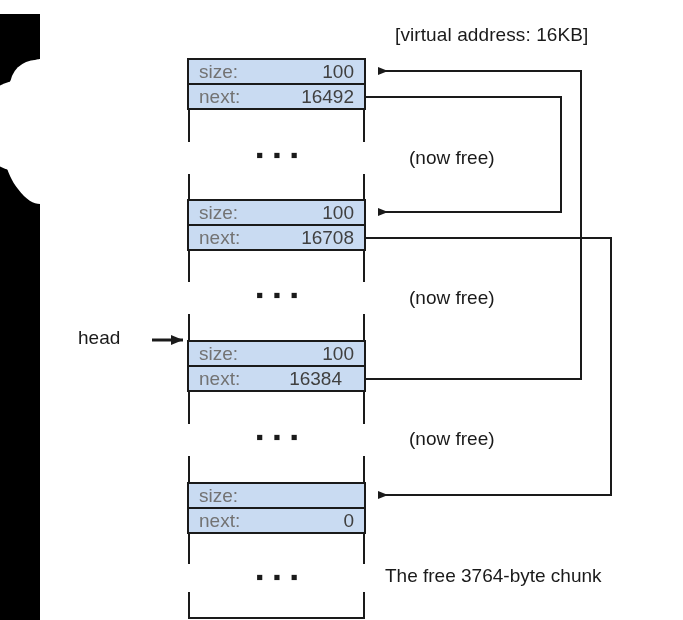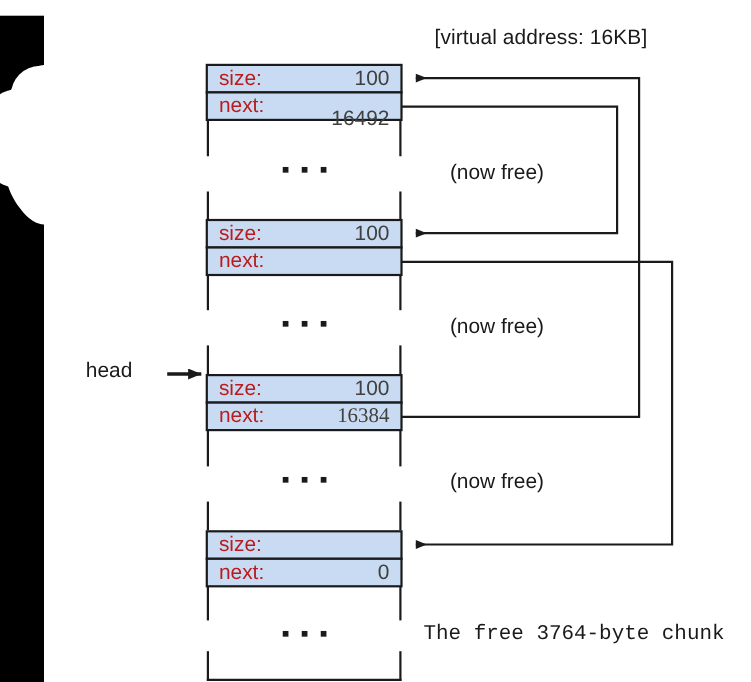--- a/index.html
+++ b/index.html
@@ -12,21 +12,21 @@
   }
   #stage{position:absolute;left:0;top:0;width:683px;height:514px;margin-top:14px;}
   #stage svg{position:absolute;left:0;top:0;}
 
   .txt{position:absolute;white-space:pre;color:#1a1a1a;}
   .title-text{font-size:19px;letter-spacing:.1px;}
   .nowfree-text{font-size:19px;}
   .head-text{font-size:19px;text-align:center;}
   .caption-text{font-size:19px;}
 
-  .cell-label{position:absolute;font-size:19px;color:#b91c1c;}
+  .cell-label{position:absolute;font-size:19px;color:#737373;}
   .cell-value{position:absolute;font-size:19px;color:#404040;text-align:right;}
 </style>
 </head>
 <body>
 
 <div id="stage">
 
   <svg width="683" height="620" viewBox="0 0 683 620">
 
     <g>
@@ -94,42 +94,43 @@
 
     <path d="M 365 224 L 611 224 L 611 481 L 378 481" fill="none" stroke="#1a1a1a" stroke-width="2" marker-end="url(#arrowLeft)"></path>
 
     <path d="M 152 326 L 183 326" fill="none" stroke="#1a1a1a" stroke-width="3" marker-end="url(#arrowRight)"></path>
   </svg>
 
   <div class="txt title-text" style="left:395px;top:10px;">[virtual address: 16KB]</div>
 
   <div class="txt head-text" style="left:78px;top:313px;">head</div>
 
-  <div class="txt caption-text" style="left:385px;top:551px;font-family:Liberation Mono, monospace;">The free 3764-byte chunk</div>
+  <div class="txt caption-text" style="left:385px;top:551px;">The free 3764-byte chunk</div>
 
   <div class="txt nowfree-text" style="left:409px;top:133px;">(now free)</div>
   <div class="txt nowfree-text" style="left:409px;top:273px;">(now free)</div>
   <div class="txt nowfree-text" style="left:409px;top:414px;">(now free)</div>
 
   <div class="txt" style="left:256px;top:129px;font-size:21px;font-weight:bold;letter-spacing:2px;">▪ ▪ ▪</div>
   <div class="txt" style="left:256px;top:269px;font-size:21px;font-weight:bold;letter-spacing:2px;">▪ ▪ ▪</div>
   <div class="txt" style="left:256px;top:411px;font-size:21px;font-weight:bold;letter-spacing:2px;">▪ ▪ ▪</div>
   <div class="txt" style="left:256px;top:551px;font-size:21px;font-weight:bold;letter-spacing:2px;">▪ ▪ ▪</div>
 
   <div class="cell-label" style="left:199px;top:47px;">size:</div>
   <div class="cell-value" style="left:250px;top:47px;width:104px;">100</div>
   <div class="cell-label" style="left:199px;top:72px;">next:</div>
-  <div class="cell-value" style="left:250px;top:84px;width:104px;">16492</div>
+  <div class="cell-value" style="left:250px;top:72px;width:104px;">16492</div>
 
   <div class="cell-label" style="left:199px;top:188px;">size:</div>
   <div class="cell-value" style="left:250px;top:188px;width:104px;">100</div>
   <div class="cell-label" style="left:199px;top:213px;">next:</div>
+  <div class="cell-value" style="left:250px;top:213px;width:104px;">16708</div>
 
   <div class="cell-label" style="left:199px;top:329px;">size:</div>
   <div class="cell-value" style="left:250px;top:329px;width:104px;">100</div>
   <div class="cell-label" style="left:199px;top:354px;">next:</div>
-  <div class="cell-value" style="left:250px;top:354px;width:104px;font-family:Liberation Serif, serif;">16384</div>
+  <div class="cell-value" style="left:238px;top:354px;width:104px;">16384</div>
 
   <div class="cell-label" style="left:199px;top:471px;">size:</div>
   <div class="cell-label" style="left:199px;top:496px;">next:</div>
   <div class="cell-value" style="left:250px;top:496px;width:104px;">0</div>
 
 </div>
 
 </body></html>

